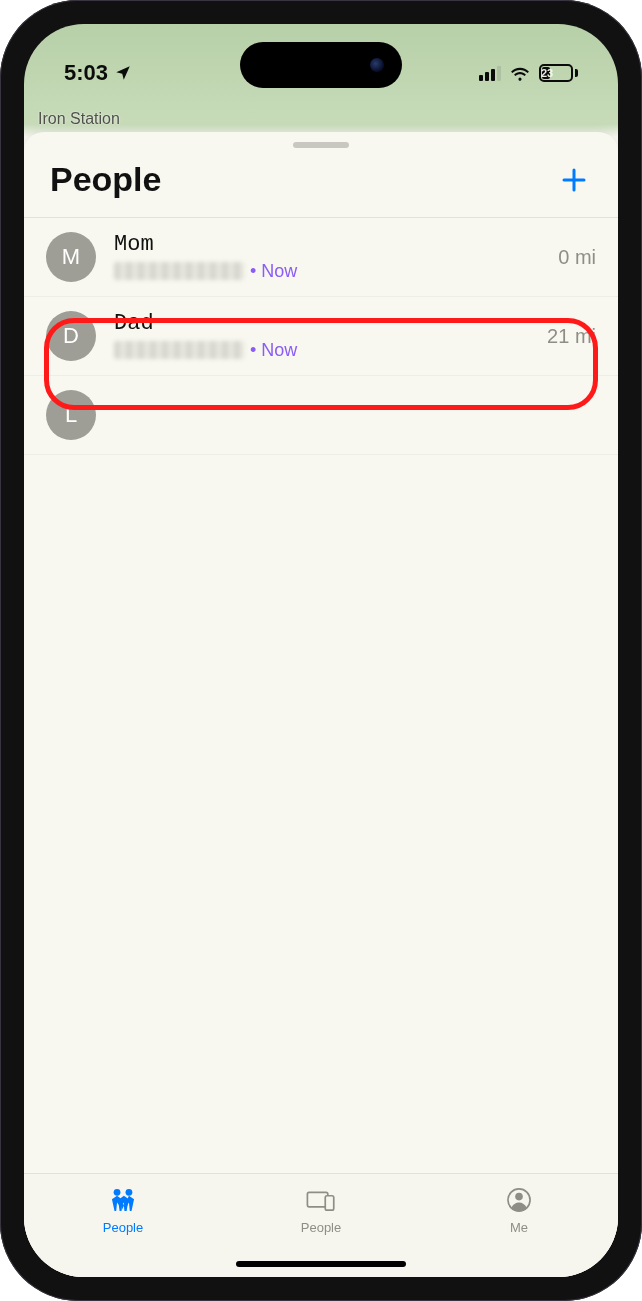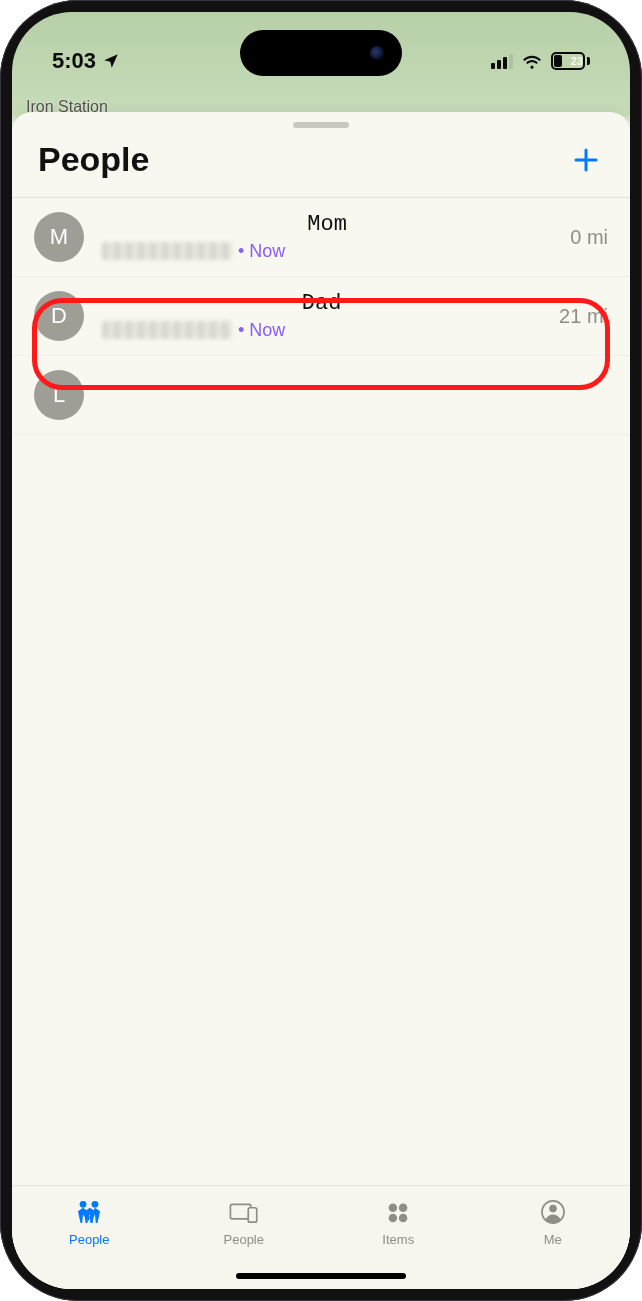--- a/index.html
+++ b/index.html
@@ -8,21 +8,21 @@
       background: #fff;
       display: flex;
       justify-content: center;
       align-items: flex-start;
     }
     .device {
       width: 642px;
       height: 1301px;
       background: #111;
       border-radius: 78px;
-      padding: 12px;
+      padding: 24px;
       position: relative;
       box-shadow: 0 0 0 1px #3a3440 inset;
     }
     .screen {
       width: 100%;
       height: 100%;
       background: linear-gradient(180deg, #b7d0a8 0%, #c7dbb9 8%, #f7f7f0 9%);
       border-radius: 60px;
       overflow: hidden;
       display: flex;
@@ -73,44 +73,43 @@
     .battery { display:flex; align-items:center; gap:2px;}
     .battery-body{
       width:34px;height:18px;border:2px solid #0b0b0b;border-radius:5px;
       position:relative; display:flex; align-items:center;
     }
     .battery-fill{
       position:absolute; left:1px; top:1px; bottom:1px;
       width:26%; background:#0b0b0b; border-radius:2px;
     }
     .battery-txt{
-      position:absolute; width:100%; text-align:right; font-size:11px;
+      position:absolute; width:100%; text-align:left; font-size:11px;
       font-weight:700; color:#f7f7f0; mix-blend-mode:difference;
     }
     .battery-nub{width:3px;height:8px;background:#0b0b0b;border-radius:0 2px 2px 0;}
     .loc-arrow svg{width:18px;height:18px;display:block}
 
     
     .map-label{
       position:absolute; top:86px; left:14px; color:#50504a;
       font-size:16px; z-index:1; text-shadow:0 0 2px #fff;
     }
 
     
     .sheet {
       flex: 1;
       background: #f8f8f0;
-      margin-top: 24px;
+      margin-top: 32px;
       border-radius: 20px 20px 0 0;
       display: flex;
       flex-direction: column;
       position: relative;
       z-index: 3;
       box-shadow: 0 -2px 12px rgba(0,0,0,0.06);
-      text-align: center;
     }
     .grabber{
       width:56px;height:6px;background:#c8c8c0;border-radius:3px;
       margin:10px auto 6px;
     }
     .sheet-header{
       display:flex;align-items:center;justify-content:space-between;
       padding: 6px 26px 18px 26px;
     }
     .sheet-title{font-size:34px;font-weight:700;color:#111;}
@@ -282,31 +281,20 @@
             <svg viewBox="0 0 40 30" fill="none" stroke="currentColor" stroke-width="2">
                 <rect x="4" y="6" width="24" height="17" rx="2"></rect>
                 <rect x="25" y="10" width="10" height="17" rx="2" fill="#f7f6ee"></rect>
               </svg>
           </span>
           <span>People</span>
         </div>
         <div class="tab">
           <span class="tab-icon">
             <svg viewBox="0 0 40 30" fill="currentColor">
-                <circle cx="14" cy="10" r="5"></circle>
-                <circle cx="26" cy="10" r="5"></circle>
-                <circle cx="14" cy="22" r="5"></circle>
-                <circle cx="26" cy="22" r="5"></circle>
-              </svg>
-          </span>
-          <span>Items</span>
-        </div>
-        <div class="tab">
-          <span class="tab-icon">
-            <svg viewBox="0 0 40 30" fill="currentColor">
                 <circle cx="20" cy="15" r="13" fill="none" stroke="currentColor" stroke-width="2"></circle>
                 <circle cx="20" cy="11" r="4.5"></circle>
                 <path d="M11 25c1-5 6-7 9-7s8 2 9 7c-2 2-5 3-9 3s-7-1-9-3z"></path>
               </svg>
           </span>
           <span>Me</span>
         </div>
       </div>
 
     </div>

